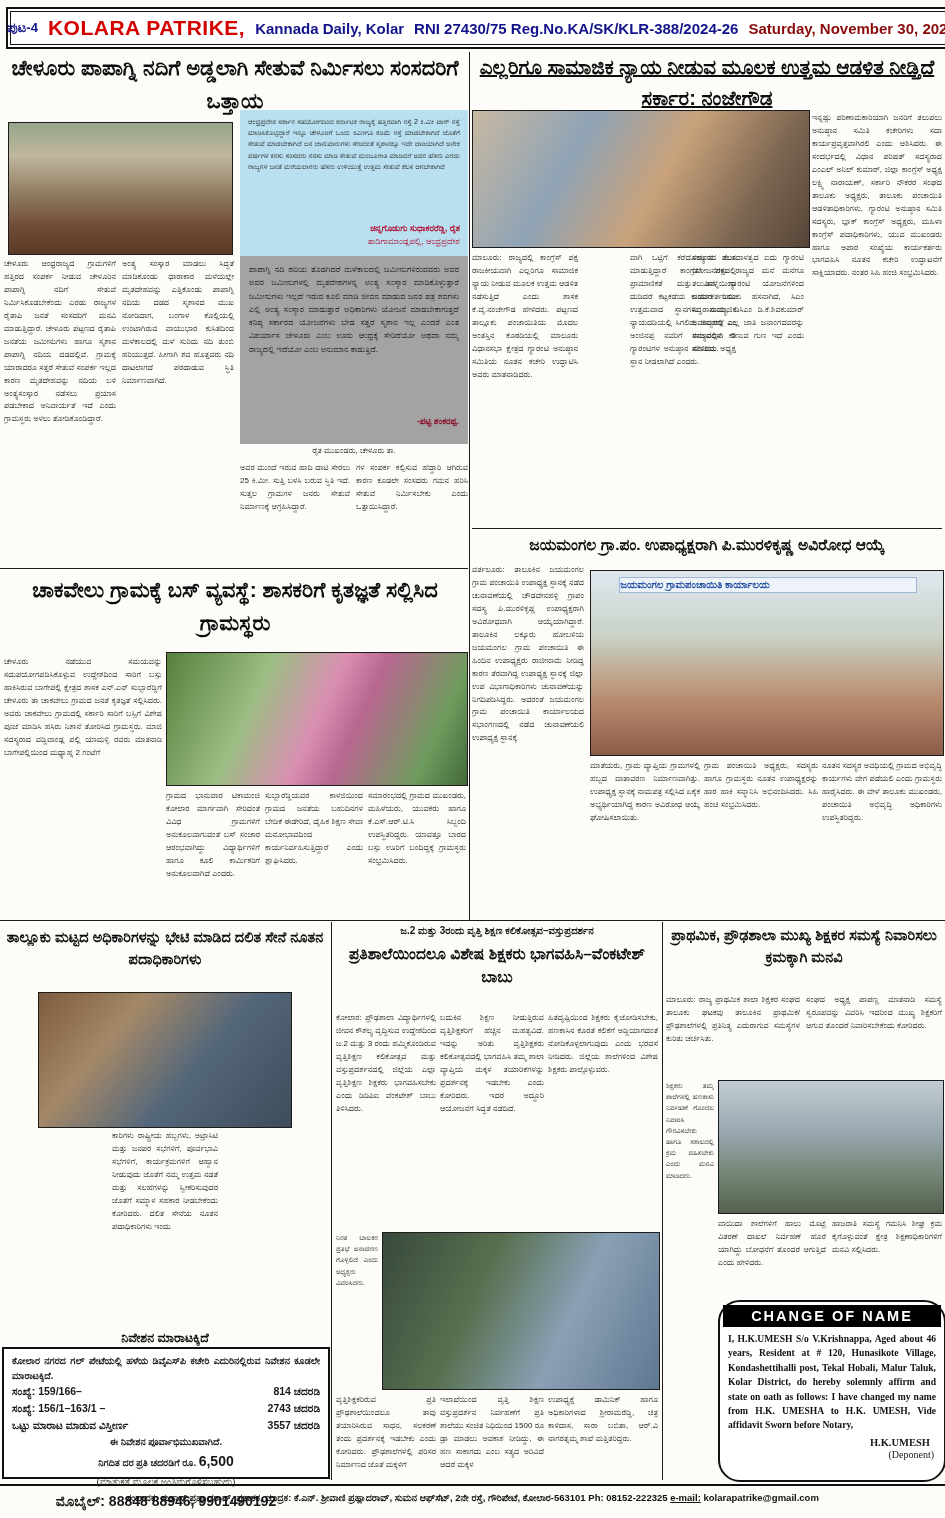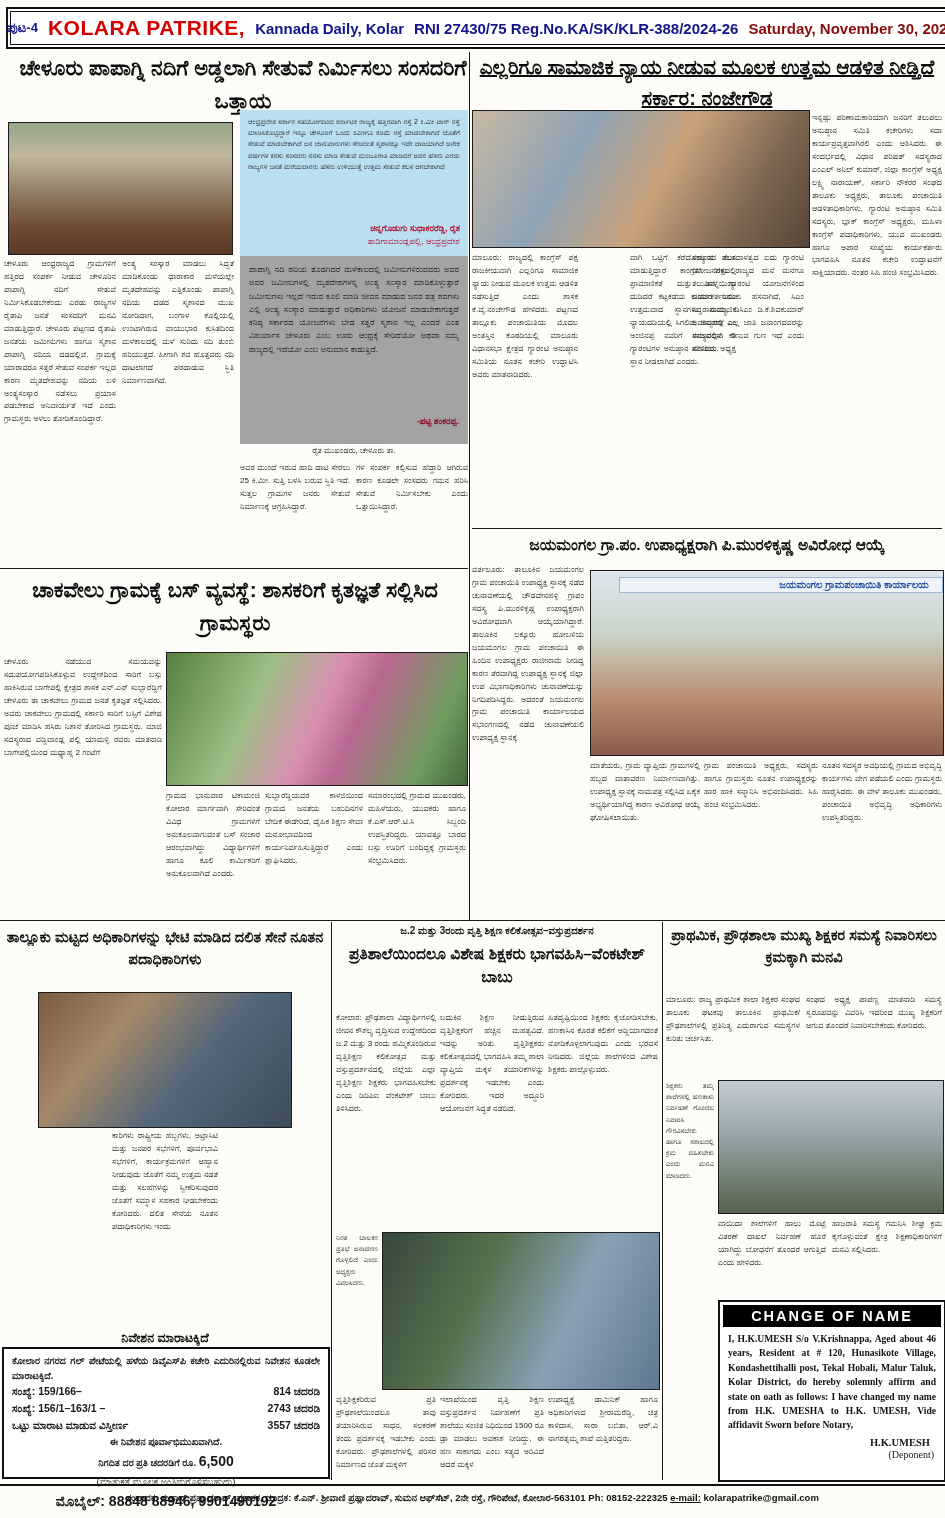--- a/index.html
+++ b/index.html
@@ -38,21 +38,21 @@
            letter-spacing:2px;padding:3px 0;margin:3px;}
   .conbody{font-family:"Liberation Serif","DejaVu Serif",serif;font-size:9.6px;line-height:1.5;
            text-align:justify;padding:2px 8px 0 8px;font-weight:bold;color:#111;}
   .consig{font-family:"Liberation Serif","DejaVu Serif",serif;font-weight:bold;font-size:10.5px;
           text-align:right;padding:4px 14px 0 0;}
   .condep{font-family:"Liberation Serif","DejaVu Serif",serif;font-size:10px;text-align:right;padding:1px 10px 0 0;}
   .footer{border-top:2px solid #111;text-align:center;font-size:9.5px;font-weight:bold;color:#111;
           padding-top:6px;}
   .footer .email{text-decoration:underline;}
   .banner{position:absolute;left:8%;top:6px;width:84%;background:#eef3fa;color:#1d4e9e;
-          font-weight:bold;font-size:10px;text-align:right;border:1px solid #9db6d8;padding:1px 13px;}
+          font-weight:bold;font-size:10px;text-align:left;border:1px solid #9db6d8;padding:1px 0;}
   
   .ph-river{background:linear-gradient(180deg,#96a58b 0%,#c0b79e 25%,#8d7a60 55%,#6e4a33 80%,#5c3a28 100%);}
   .ph-award{background:linear-gradient(120deg,#c8b8a2 0%,#8fa3b5 30%,#c9a27b 55%,#7c6652 80%,#564538 100%);}
   .ph-bus{background:linear-gradient(115deg,#57803f 0%,#9cbd83 30%,#d98fb2 50%,#b7678f 62%,#6f9c5e 85%,#43683a 100%);}
   .ph-gp{background:linear-gradient(180deg,#dfe7ef 0%,#c9d3c6 35%,#b98b6e 70%,#8a5c49 100%);}
   .ph-office{background:linear-gradient(130deg,#7c5c3e 0%,#a48868 30%,#54677a 60%,#3e4c5a 100%);}
   .ph-class{background:linear-gradient(115deg,#37493c 0%,#58704f 35%,#8aa0b5 65%,#5f7891 100%);}
   .ph-out{background:linear-gradient(180deg,#c3ccd3 0%,#97a6ad 40%,#70806f 75%,#55614f 100%);}
 </style>
 </head>
@@ -70,21 +70,21 @@
     </div>
   </div>
 
   <div class="abs vrule" style="left:469px;top:52px;height:868px;"></div>
   <div class="abs hrule" style="left:0;top:920px;width:945px;"></div>
   <div class="abs vrule" style="left:331px;top:922px;height:558px;"></div>
   <div class="abs vrule" style="left:662px;top:922px;height:558px;"></div>
   <div class="abs hrule" style="left:0;top:568px;width:468px;"></div>
   <div class="abs hrule" style="left:472px;top:528px;width:470px;"></div>
 
-  <div class="abs hl hl-big" style="left:12px;top:52px;width:462px;text-align:center;">ಚೇಳೂರು ಪಾಪಾಗ್ನಿ ನದಿಗೆ ಅಡ್ಡಲಾಗಿ ಸೇತುವೆ ನಿರ್ಮಿಸಲು ಸಂಸದರಿಗೆ ಒತ್ತಾಯ</div>
+  <div class="abs hl hl-big" style="left:4px;top:52px;width:462px;text-align:center;">ಚೇಳೂರು ಪಾಪಾಗ್ನಿ ನದಿಗೆ ಅಡ್ಡಲಾಗಿ ಸೇತುವೆ ನಿರ್ಮಿಸಲು ಸಂಸದರಿಗೆ ಒತ್ತಾಯ</div>
   <div class="abs photo ph-river" style="left:8px;top:122px;width:223px;height:131px;"></div>
   <div class="abs bluebox" style="left:240px;top:110px;width:212px;height:134px;">
     <div class="txt-sm" style="height:106px;">ಆಂಧ್ರಪ್ರದೇಶ ಸರ್ಕಾರ ಸಹಯೋಗದಿಂದ ಕರ್ನಾಟಕ ರಾಜ್ಯಕ್ಕೆ ಹತ್ತಿರವಾಗಿ ರಸ್ತೆ 2 ಕಿ.ಮೀ ಟಾರ್ ರಸ್ತೆ ಮಾಡಿಸಿಕೊಟ್ಟಿದ್ದಾರೆ ಇನ್ನೂ ಚೇಳೂರಿಗೆ ಒಂದು ಕಿಮೀಗೂ ಕಡಿಮೆ ರಸ್ತೆ ಮಾಡಬೇಕಾಗಿದೆ ಜೊತೆಗೆ ಸೇತುವೆ ಮಾಡಬೇಕಾಗಿದೆ ಜನ ಜಾನುವಾರುಗಳು ಸೇರಿದಂತೆ ಸ್ಮಶಾನಕ್ಕೂ ಇದೇ ದಾರಿಯಾಗಿದೆ ಅನೇಕ ವರ್ಷಗಳ ಕನಸು ಸಂಸದರು ನನಸು ಮಾಡಿ ಸೇತುವೆ ಮಂಜೂರಾತಿ ಮಾಡಿದರೆ ಅವರ ಹೆಸರು ಎರಡು ರಾಜ್ಯಗಳ ಜನತೆ ಮರೆಯಲಾರರು ಹೆಸರು ಉಳಿಯುತ್ತೆ ಉತ್ತಮ ಸೇತುವೆ ಕೆಲಸ ಆಗಬೇಕಾಗಿದೆ</div>
     <div class="boxsign">ಚಿನ್ನಗೊಡುಗು ಸುಧಾಕರರೆಡ್ಡಿ, ರೈತ</div>
     <div class="boxsign" style="font-weight:normal;">ತಾಡಿಗಾಮಾಂಡ್ಲಪಲ್ಲಿ, ಆಂಧ್ರಪ್ರದೇಶ</div>
   </div>
   <div class="abs txt" style="left:4px;top:258px;width:112px;height:304px;">ಚೇಳೂರು ಆಂಧ್ರರಾಜ್ಯದ ಗ್ರಾಮಗಳಿಗೆ ಹತ್ತಿರದ ಸಂಪರ್ಕ ನೀಡುವ ಚೇಳೂರಿನ ಪಾಪಾಗ್ನಿ ನದಿಗೆ ಸೇತುವೆ ನಿರ್ಮಿಸಿಕೊಡಬೇಕೆಂದು ಎರಡು ರಾಜ್ಯಗಳ ರೈತಾಪಿ ಜನತೆ ಸಂಸದರಿಗೆ ಮನವಿ ಮಾಡುತ್ತಿದ್ದಾರೆ. ಚೇಳೂರು ಪಟ್ಟಣದ ರೈತಾಪಿ ಜನತೆಯ ಜಮೀನುಗಳು ಹಾಗೂ ಸ್ಮಶಾನ ಪಾಪಾಗ್ನಿ ನದಿಯ ದಡದಲ್ಲಿವೆ. ಗ್ರಾಮಕ್ಕೆ ಯಾರಾದರೂ ಸತ್ತರೆ ಸೇತುವೆ ಸಂಪರ್ಕ ಇಲ್ಲದ ಕಾರಣ ಮೃತದೇಹವನ್ನು ನದಿಯ ಬಳಿ ಅಂತ್ಯಸಂಸ್ಕಾರ ನಡೆಸಲು ಪ್ರಯಾಸ ಪಡಬೇಕಾದ ಅನಿವಾರ್ಯತೆ ಇದೆ ಎಂದು ಗ್ರಾಮಸ್ಥರು ಅಳಲು ತೋಡಿಕೊಂಡಿದ್ದಾರೆ.</div>
   <div class="abs txt" style="left:122px;top:258px;width:112px;height:304px;">ಅಂತ್ಯ ಸಂಸ್ಕಾರ ಮಾಡಲು ಸಿದ್ಧತೆ ಮಾಡಿಕೊಂಡು ಧಾರಾಕಾರ ಮಳೆಯಲ್ಲೇ ಮೃತದೇಹವನ್ನು ಎತ್ತಿಕೊಂಡು ಪಾಪಾಗ್ನಿ ನದಿಯ ದಡದ ಸ್ಮಶಾನದ ಮುಖ ನೋಡಿದಾಗ, ಬಂಗಾಳ ಕೊಲ್ಲಿಯಲ್ಲಿ ಉಂಟಾಗಿರುವ ವಾಯುಭಾರ ಕುಸಿತದಿಂದ ಮಳೆಕಾಲದಲ್ಲಿ ಮಳೆ ಸುರಿದು ನದಿ ತುಂಬಿ ಹರಿಯುತ್ತದೆ. ಹೀಗಾಗಿ ಶವ ಹೊತ್ತವರು ನದಿ ದಾಟಲಾಗದೆ ಪರದಾಡುವ ಸ್ಥಿತಿ ನಿರ್ಮಾಣವಾಗಿದೆ.</div>
   <div class="abs pinkbox" style="left:240px;top:256px;width:210px;height:174px;">
     <div class="txt" style="height:152px;font-size:8.2px;">ಪಾಪಾಗ್ನಿ ನದಿ ಹರಿಯ ತೊಡಗಿದರೆ ಮಳೆಕಾಲದಲ್ಲಿ ಜಮೀನುಗಳಿರುವವರು ಅವರ ಅವರ ಜಮೀನುಗಳಲ್ಲಿ ಮೃತದೇಹಗಳನ್ನ ಅಂತ್ಯ ಸಂಸ್ಕಾರ ಮಾಡಿಕೊಳ್ಳುತ್ತಾರೆ ಜಮೀನುಗಳು ಇಲ್ಲದೆ ಇರುವ ಕೂಲಿ ಮಾಡಿ ಜೀವನ ಮಾಡುವ ಜನರ ಪತ್ರ ಶವಗಳು ಎಲ್ಲಿ ಅಂತ್ಯ ಸಂಸ್ಕಾರ ಮಾಡುತ್ತಾರೆ ಅಧಿಕಾರಿಗಳು ಯೋಜನೆ ಮಾಡಬೇಕಾಗುತ್ತದೆ ಕನಿಷ್ಠ ಸರ್ಕಾರದ ಯೋಜನೆಗಳು ಬೇಡ ಸತ್ತರೆ ಸ್ಮಶಾನ ಇಲ್ಲ ಎಂದರೆ ಎಂತ ವಿಪರ್ಯಾಸ ಚೇಳೂರು ಎಂಬ ಊರು ಆಂಧ್ರಕ್ಕೆ ಸೇರಿದೆಯೋ ಅಥವಾ ನಮ್ಮ ರಾಜ್ಯದಲ್ಲಿ ಇದೆಯೋ ಎಂಬ ಅನುಮಾನ ಕಾಡುತ್ತಿದೆ.</div>
@@ -154,21 +154,21 @@
   <div class="abs txt" style="left:548px;top:1394px;width:110px;height:104px;">ಉಪಾಧ್ಯಕ್ಷೆ ಡಾಮಿನಿಕ್ ಹಾಗೂ ಅಧಿಕಾರಿಗಳಾದ ಶ್ರೀರಾಮರೆಡ್ಡಿ, ಚಿತ್ರ ಕಾಳಿದಾಸ, ಸಾರಾ ಬಬಿತಾ, ಆರ್.ವಿ ನಾಗರತ್ನಮ್ಮ ಶಾಖೆ ಮತ್ತಿತರಿದ್ದರು.</div>
 
   <div class="abs hl hl-sm" style="left:666px;top:924px;width:276px;">ಪ್ರಾಥಮಿಕ, ಪ್ರೌಢಶಾಲಾ ಮುಖ್ಯ ಶಿಕ್ಷಕರ ಸಮಸ್ಯೆ ನಿವಾರಿಸಲು ಕ್ರಮಕ್ಕಾಗಿ ಮನವಿ</div>
   <div class="abs txt" style="left:666px;top:994px;width:134px;height:82px;">ಮಾಲೂರು: ರಾಜ್ಯ ಪ್ರಾಥಮಿಕ ಶಾಲಾ ಶಿಕ್ಷಕರ ಸಂಘದ ತಾಲೂಕು ಘಟಕವು ತಾಲೂಕಿನ ಪ್ರಾಥಮಿಕ/ ಪ್ರೌಢಶಾಲೆಗಳಲ್ಲಿ ಪ್ರತಿನಿತ್ಯ ಎದುರಾಗುವ ಸಮಸ್ಯೆಗಳ ಕುರಿತು ಚರ್ಚಿಸಿತು.</div>
   <div class="abs txt" style="left:806px;top:994px;width:136px;height:82px;">ಸಂಘದ ಅಧ್ಯಕ್ಷ ಪಾಪಣ್ಣ ಮಾತನಾಡಿ ಸಮಸ್ಯೆ ಸ್ವರೂಪವನ್ನು ವಿವರಿಸಿ ಇದರಿಂದ ಮುಖ್ಯ ಶಿಕ್ಷಕರಿಗೆ ಆಗುವ ತೊಂದರೆ ನಿವಾರಿಸಬೇಕೆಂದು ಕೋರಿದರು.</div>
   <div class="abs txt-sm" style="left:666px;top:1080px;width:48px;height:396px;">ಶಿಕ್ಷಕರು ತಮ್ಮ ಶಾಲೆಗಳಲ್ಲಿ ಹಣಕಾಸು ನಿರ್ವಹಣೆ ಗೊಂದಲ ನಿವಾರಿಸಿ ಗೌರವಿಸಬೇಕು ಹಾಗೂ ಸಕಾಲದಲ್ಲಿ ಕ್ರಮ ವಹಿಸಬೇಕು ಎಂದು ಮನವಿ ಮಾಡಿದರು.</div>
   <div class="abs photo ph-out" style="left:718px;top:1080px;width:224px;height:132px;"></div>
   <div class="abs txt" style="left:718px;top:1218px;width:108px;height:78px;">ವಾಯಿದಾ ಶಾಲೆಗಳಿಗೆ ಹಾಲು ಮೊಟ್ಟೆ ವಿತರಣೆ ದಾಖಲೆ ನಿರ್ವಹಣೆ ಹೊರೆ ಯಾಗಿದ್ದು ಬೋಧನೆಗೆ ತೊಂದರೆ ಆಗುತ್ತಿದೆ ಎಂದು ಹೇಳಿದರು.</div>
   <div class="abs txt" style="left:832px;top:1218px;width:110px;height:78px;">ಹಾಜರಾತಿ ಸಮಸ್ಯೆ ಗಮನಿಸಿ ಶೀಘ್ರ ಕ್ರಮ ಕೈಗೊಳ್ಳುವಂತೆ ಕ್ಷೇತ್ರ ಶಿಕ್ಷಣಾಧಿಕಾರಿಗಳಿಗೆ ಮನವಿ ಸಲ್ಲಿಸಿದರು.</div>
 
-  <div class="abs conbox" style="left:718px;top:1300px;width:224px;height:178px;">
+  <div class="abs conbox" style="left:718px;top:1300px;width:224px;height:178px;border-radius:22px;">
     <div class="conhead">CHANGE OF NAME</div>
     <div class="conbody">I, H.K.UMESH S/o V.Krishnappa, Aged about 46 years, Resident at # 120, Hunasikote Village, Kondashettihalli post, Tekal Hobali, Malur Taluk, Kolar District, do hereby solemnly affirm and state on oath as follows: I have changed my name from H.K. UMESHA to H.K. UMESH, Vide affidavit Sworn before Notary,</div>
     <div class="consig">H.K.UMESH</div>
     <div class="condep">(Deponent)</div>
   </div>
 
   <div class="abs footer" style="left:0;top:1484px;width:945px;height:34px;">
     <span>ಸಂಪಾದಕ: ಸುಹಾಸ್ ಪ್ರಹ್ಲಾದರಾವ್, ಪ್ರಕಾಶಕ, ಮುದ್ರಕ: ಕೆ.ಎನ್. ಶ್ರೀವಾಣಿ ಪ್ರಹ್ಲಾದರಾವ್, ಸುಮನ ಆಫ್‌ಸೆಟ್, 2ನೇ ರಸ್ತೆ, ಗೌರಿಪೇಟೆ, ಕೋಲಾರ-563101</span>
     <span>Ph: 08152-222325</span>
     <span class="email">e-mail:</span>

